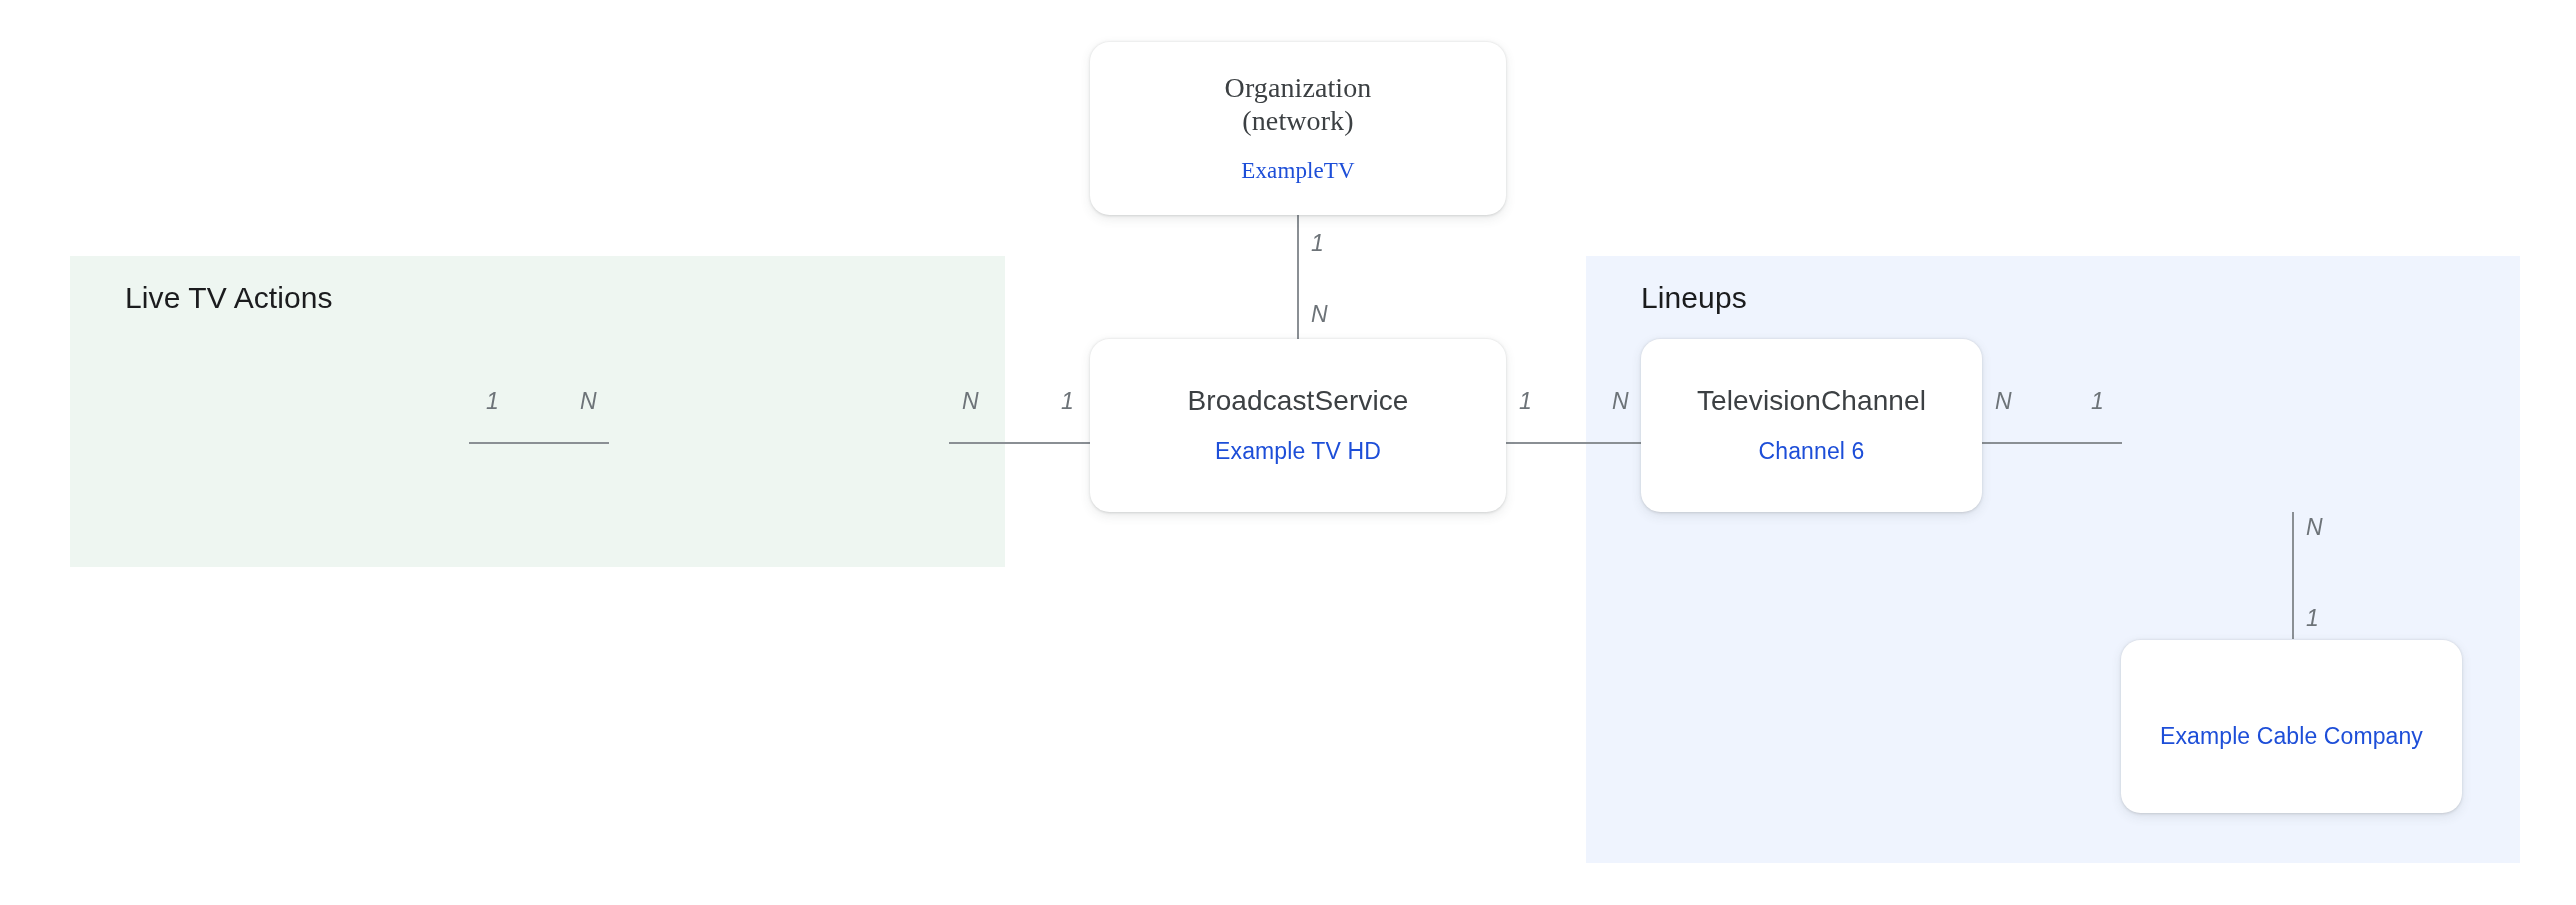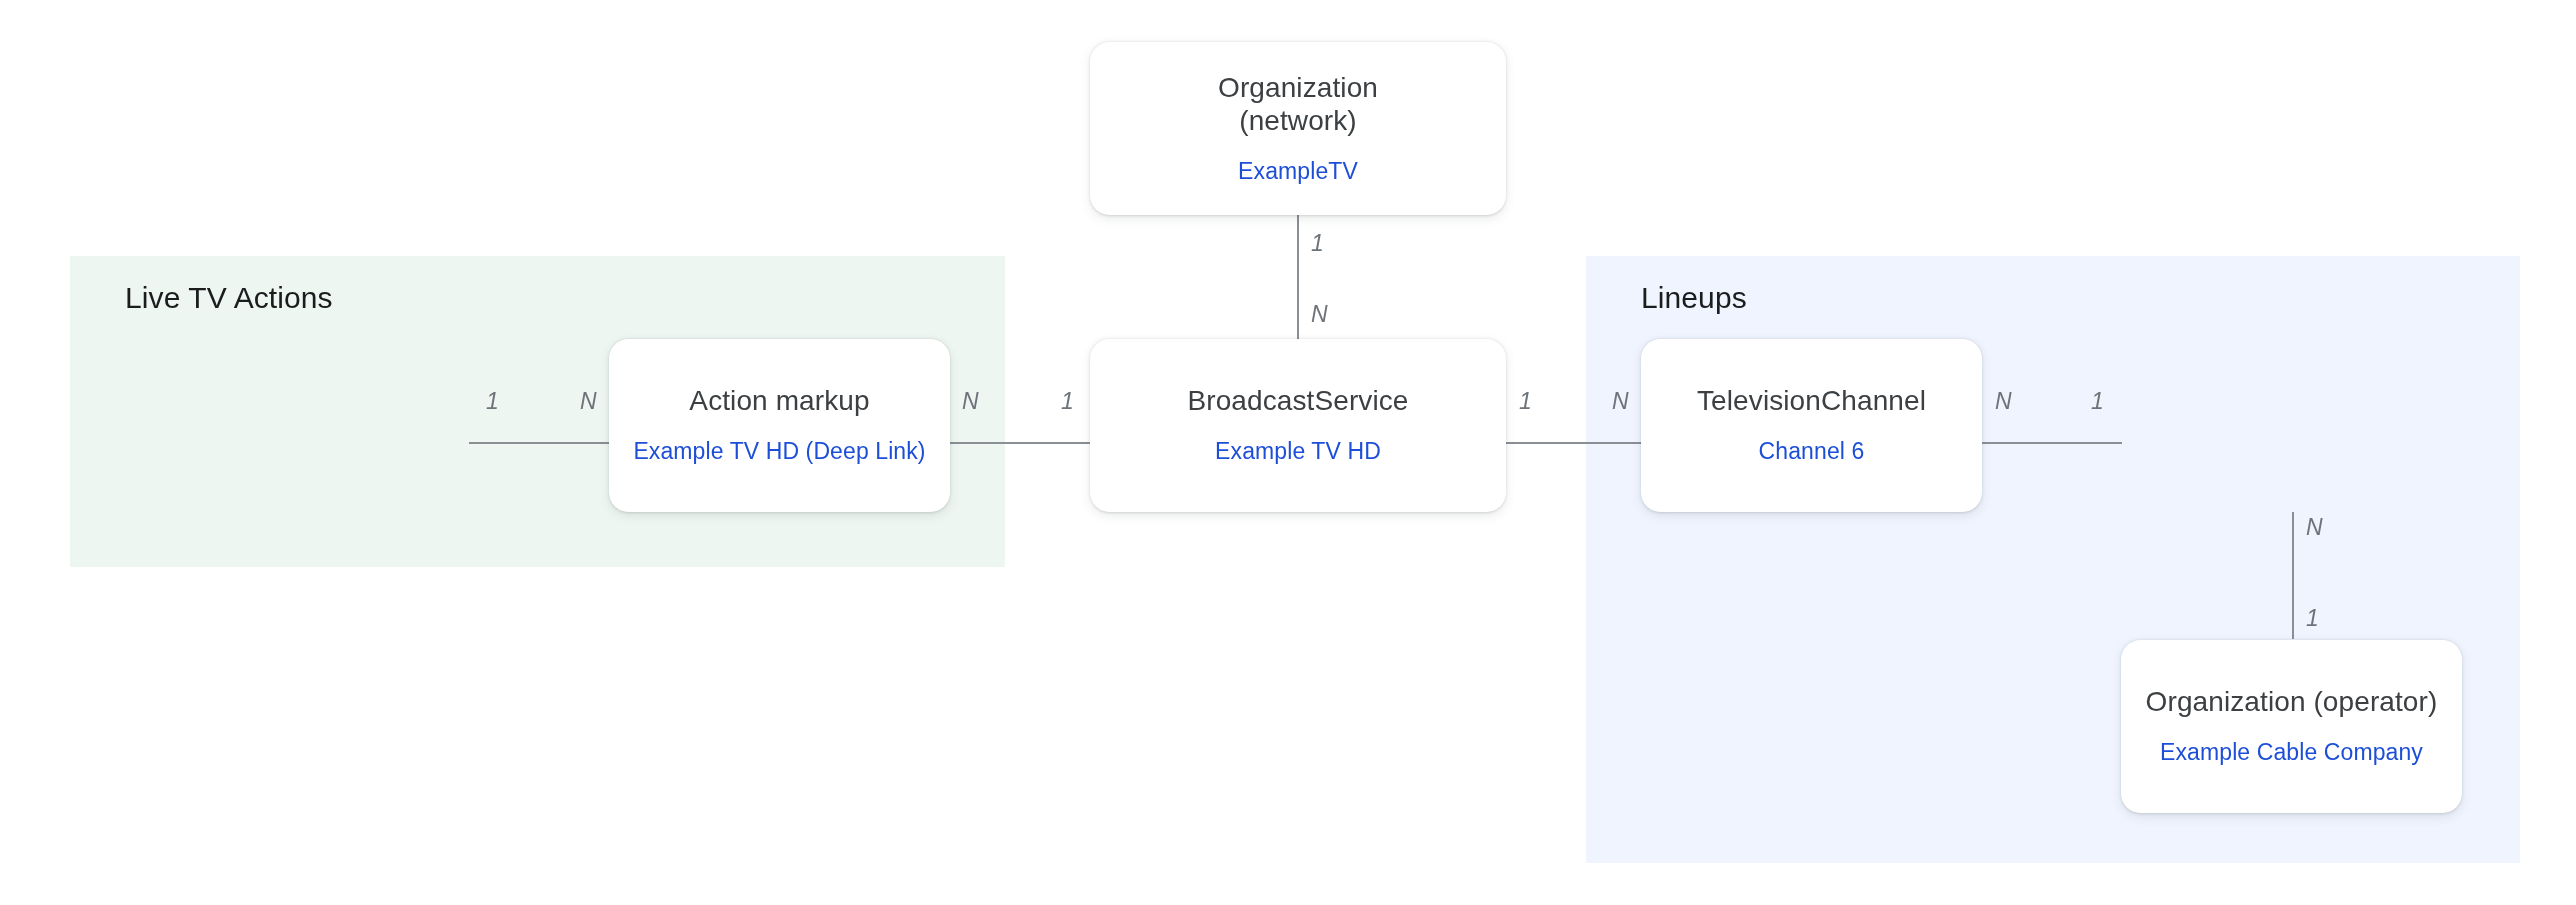--- a/index.html
+++ b/index.html
@@ -91,21 +91,21 @@
   .node-sub {
     margin-top: 19.5px;
     font-size: 23px;
     font-weight: 400;
     color: #1d4ed8;
     line-height: 1.22;
     letter-spacing: 0.1px;
   }
 
   
-  #node-organization-network { left: 1090px; top: 42px;  width: 416px; height: 173px; }
+  #node-organization-network { left: 1090px; top: 42px;  width: 416px; height: 173px; font-family: Liberation Serif, serif; }
   #node-media-subscription   { left: 128px;  top: 339px; width: 341px; height: 173px; }
   #node-action-markup        { left: 609px;  top: 339px; width: 341px; height: 173px; }
   #node-broadcast-service    { left: 1090px; top: 339px; width: 416px; height: 173px; }
   #node-television-channel   { left: 1641px; top: 339px; width: 341px; height: 173px; text-align: right; }
   #node-cable-or-satellite   { left: 2121px; top: 339px; width: 341px; height: 173px; }
   #node-organization-operator{ left: 2121px; top: 640px; width: 341px; height: 173px; }
 </style>
 </head>
 <body>
 
@@ -145,35 +145,30 @@
 
   <div class="node" id="node-organization-network">
     <div class="node-title">
       <span>Organization</span><br>
       <span>(network)</span>
     </div>
     <div class="node-sub">ExampleTV</div>
   </div>
 
 
-  <div class="node" id="node-action-markup">
-    <div class="node-title">Action markup</div>
-    <div class="node-sub">Example TV HD (Deep Link)</div>
-  </div>
 
   <div class="node" id="node-broadcast-service">
     <div class="node-title">BroadcastService</div>
     <div class="node-sub">Example TV HD</div>
   </div>
 
   <div class="node" id="node-television-channel">
     <div class="node-title">TelevisionChannel</div>
     <div class="node-sub">Channel 6</div>
   </div>
 
 
   <div class="node" id="node-organization-operator">
-    <div class="node-title">Organization (operator)</div>
     <div class="node-sub">Example Cable Company</div>
   </div>
 
 </div>
 
 
 </body></html>

